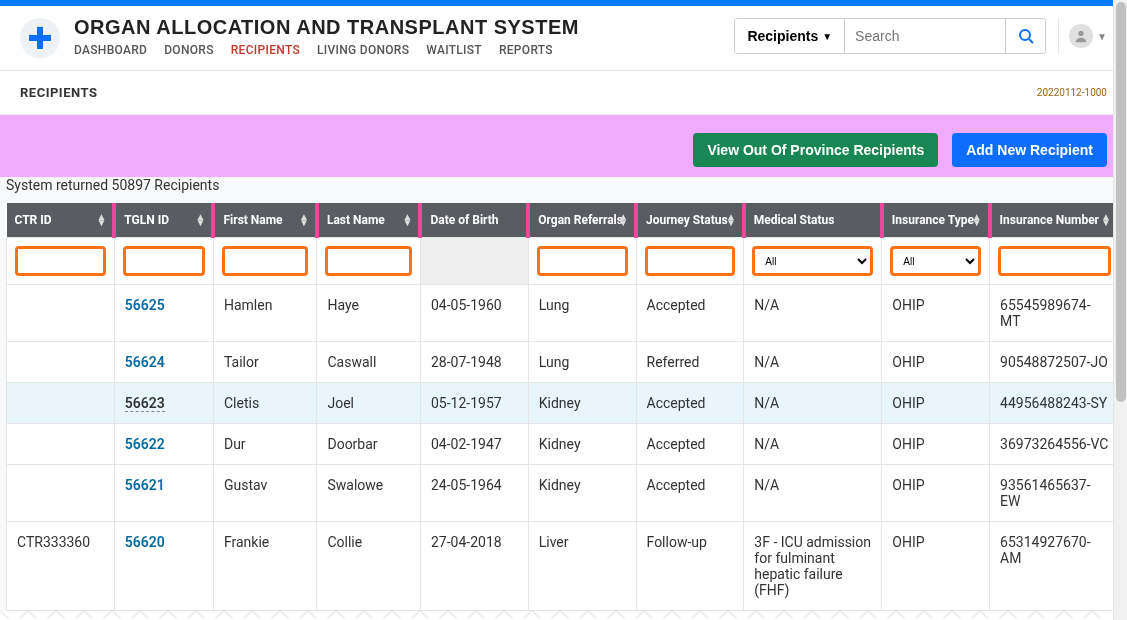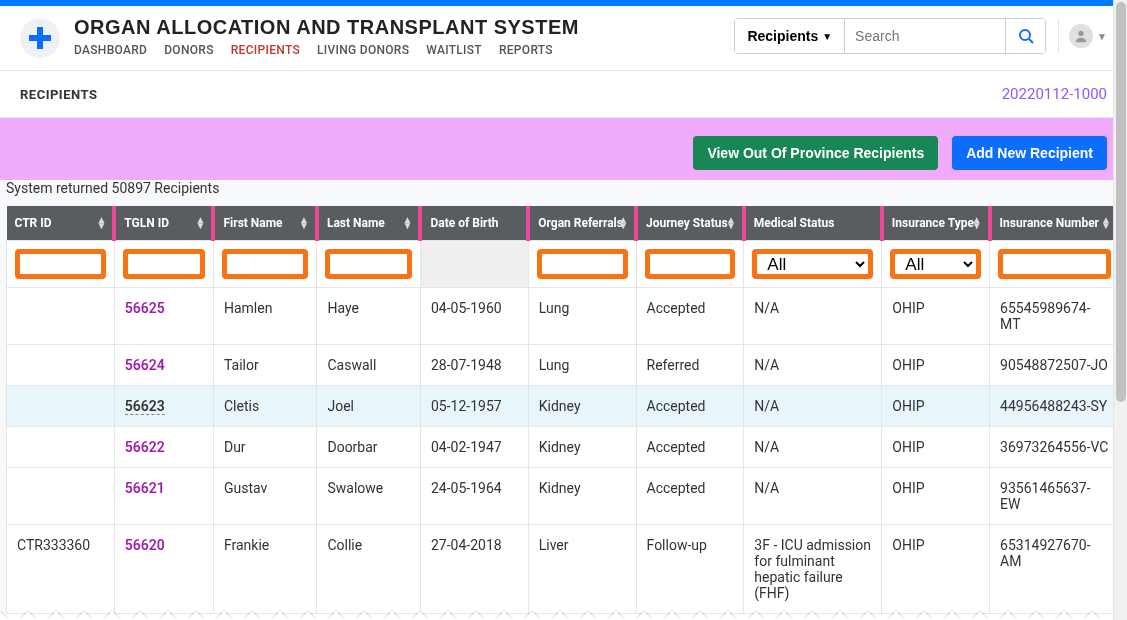--- a/index.html
+++ b/index.html
@@ -141,22 +141,22 @@
     align-items: center;
     background: #fff;
   }
   .page-band-title {
     font-size: 13px;
     font-weight: 700;
     letter-spacing: 0.5px;
     color: #333;
   }
   .page-band-id {
-    font-size: 15px;
-    color: #8b5cf6;
+    font-size: 10px;
+    color: #a16207;
   }
   .actions-row {
     display: flex;
     justify-content: flex-end;
     gap: 14px;
     padding: 18px 20px 10px;
     background: #f0abfc;
   }
   .btn {
     padding: 9px 14px;
@@ -209,35 +209,35 @@
   }
   tr.filter-row td {
     padding: 8px;
     border: 1px solid #e5e5e5;
     background: #fff;
   }
   tr.filter-row td.shaded { background: #efefef; }
   tr.filter-row input, tr.filter-row select {
     width: 100%;
     height: 30px;
-    border: 5px solid #f97316;
+    border: 3px solid #f97316;
     border-radius: 4px;
     padding: 0 6px;
-    font-size: 17px;
+    font-size: 10px;
     background: #fff;
   }
   tbody td {
     padding: 12px 10px;
     border: 1px solid #e5e5e5;
     font-size: 14px;
     color: #333;
     vertical-align: top;
   }
   tbody td a {
-    color: #a21caf;
+    color: #0369a1;
     font-weight: 600;
     text-decoration: none;
   }
   tbody tr.highlight { background: #e8f5fb; }
   tbody tr.highlight td .tgln-visited {
     color: #333;
     border-bottom: 1px dashed #888;
     text-decoration: none;
     font-weight: 600;
   }

